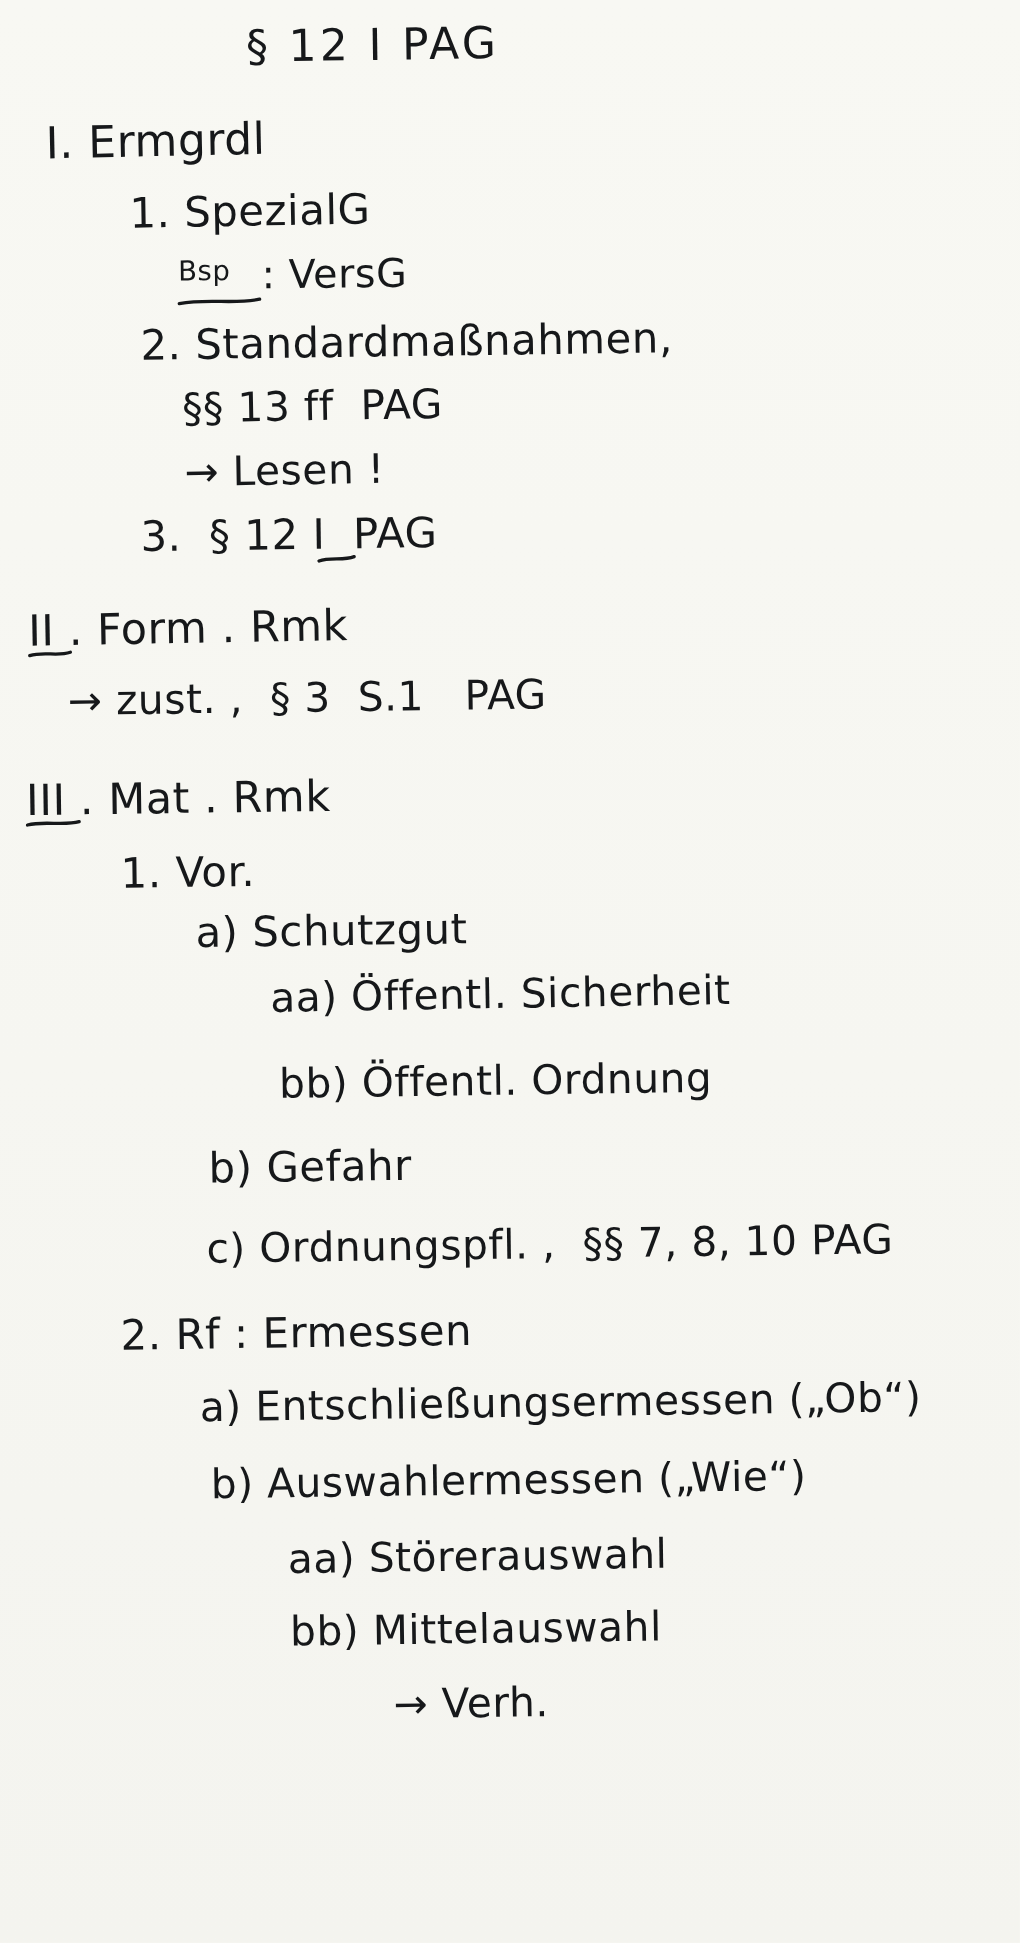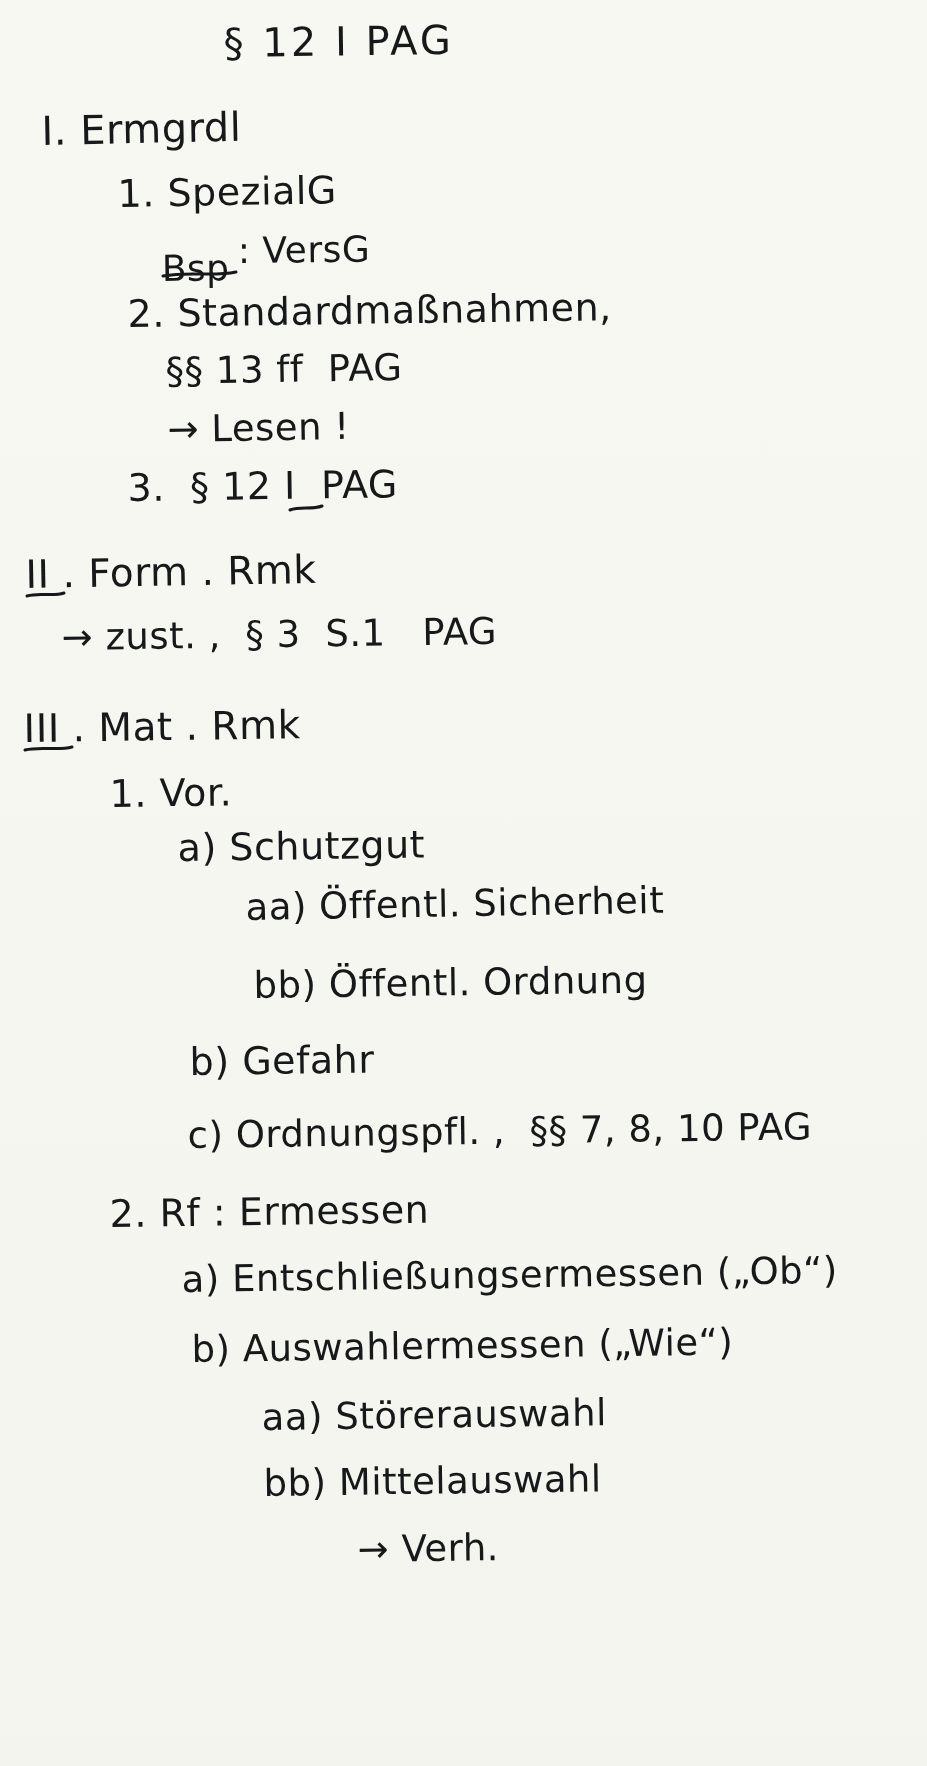--- a/index.html
+++ b/index.html
@@ -45,21 +45,21 @@
 <body>
 
 <div class="page">
 
   <div class="note title" style="left:224px; top:20px; font-size:40px; transform:rotate(-0.8deg);">§ 12 I PAG</div>
 
   <div class="note h1" style="left:42px; top:108px; font-size:40px; transform:rotate(-1.2deg);">I. Ermgrdl</div>
 
   <div class="note h2" style="left:118px; top:172px; font-size:38px; transform:rotate(-1deg);">1. SpezialG</div>
 
-  <div class="note h3" style="left:162px; top:232px; font-size:36px; transform:rotate(-0.6deg);margin-top:16px;">Bsp</div>
+  <div class="note h3" style="left:162px; top:232px; font-size:25px; transform:rotate(-0.6deg);">Bsp</div>
   <div class="note h3" style="left:238px; top:230px; font-size:36px; transform:rotate(-0.6deg);">: VersG</div>
 
   <div class="note h2" style="left:128px; top:292px; font-size:38px; transform:rotate(-0.8deg);">2. Standardmaßnahmen,</div>
 
   <div class="note h3" style="left:166px; top:350px; font-size:37px; transform:rotate(-1deg);">§§ 13 ff  PAG</div>
 
   <div class="note h3" style="left:168px; top:408px; font-size:37px; transform:rotate(-1deg);">→ Lesen !</div>
 
   <div class="note h2" style="left:128px; top:466px; font-size:38px; transform:rotate(-0.8deg);">3.  § 12 I  PAG</div>
 

